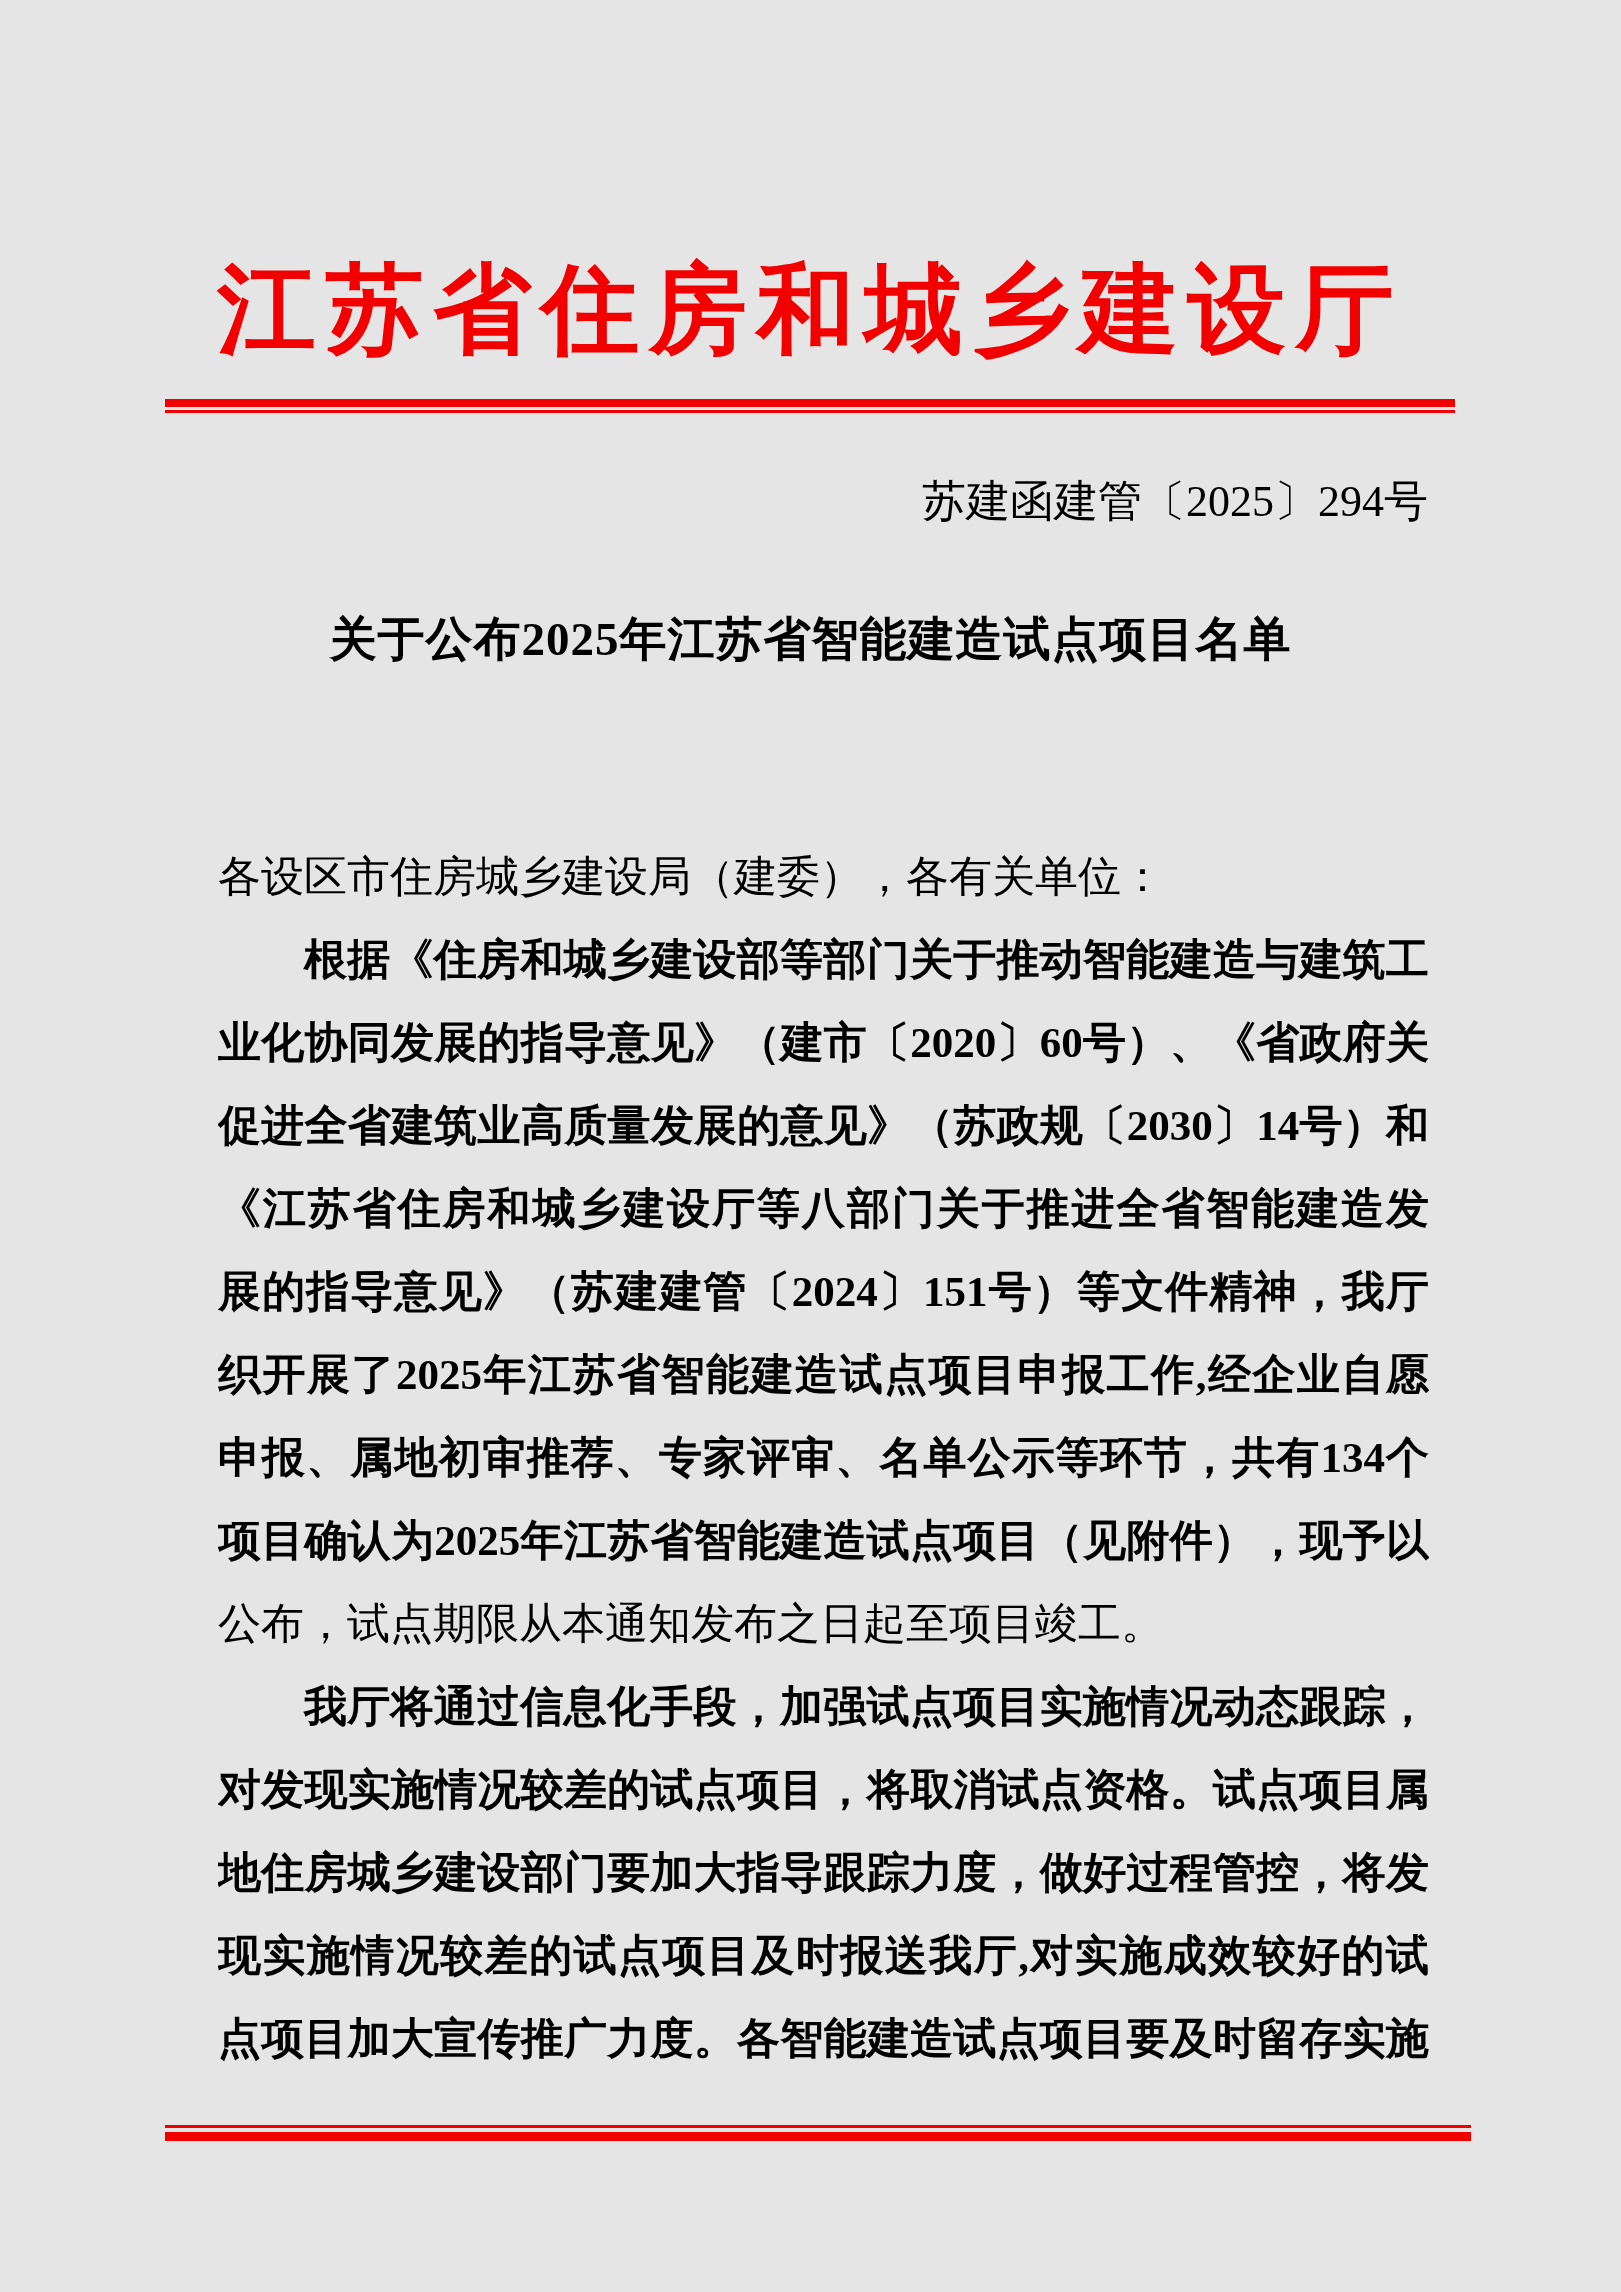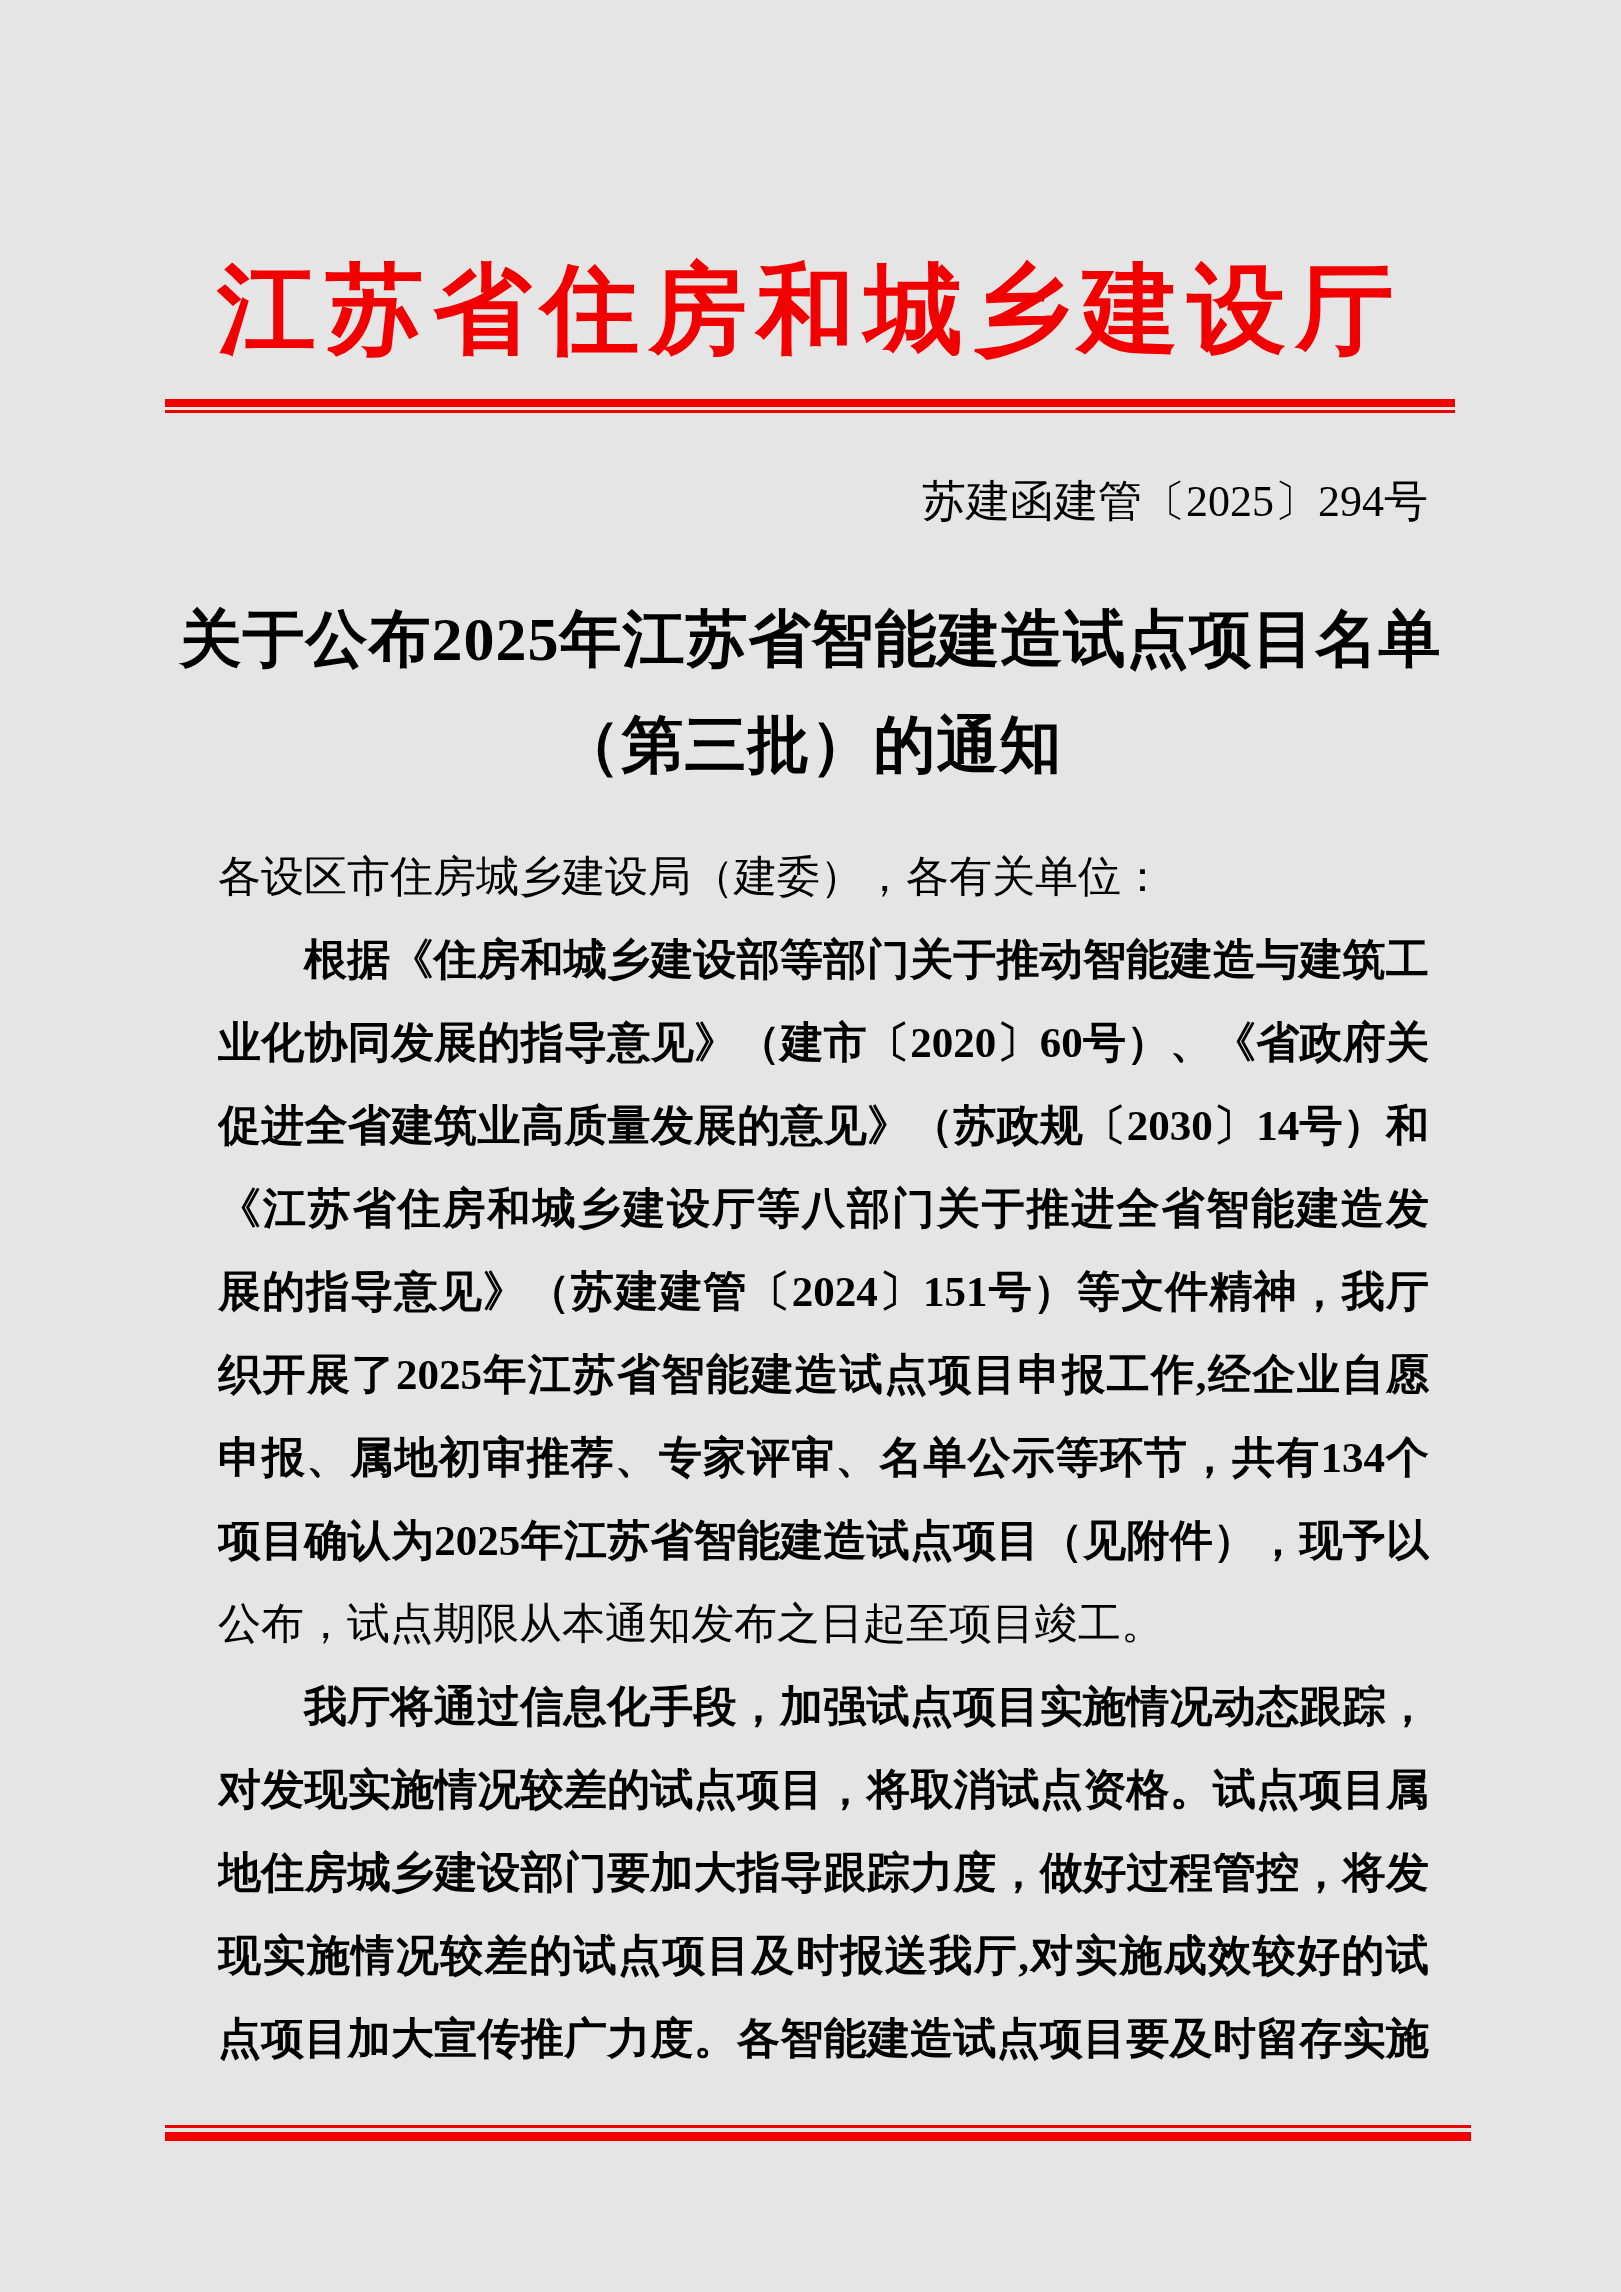--- a/index.html
+++ b/index.html
@@ -66,21 +66,21 @@
   }
 
   
   .notice-title {
     position: absolute;
     top: 586px;
     left: 0;
     width: 1621px;
     text-align: center;
     font-weight: bold;
-    font-size: 62px;
+    font-size: 47px;
     line-height: 106px;
     letter-spacing: 1px;
     font-family: Liberation Serif, serif;
   }
 
   
   .body-text {
     position: absolute;
     top: 835px;
     left: 218px;
@@ -116,21 +116,20 @@
   <div class="rule-top">
     <div class="bar-thick"></div>
     <div class="bar-gap"></div>
     <div class="bar-thin"></div>
   </div>
 
   <div class="doc-number">苏建函建管〔2025〕294号</div>
 
   <div class="notice-title">
     <div>关于公布2025年江苏省智能建造试点项目名单</div>
-    <div>（第三批）的通知</div>
   </div>
 
   <div class="body-text">
       <div class="body-line plain">各设区市住房城乡建设局（建委），各有关单位：</div>
       <div class="body-line indent-fill">根据《住房和城乡建设部等部门关于推动智能建造与建筑工</div>
       <div class="body-line fill">业化协同发展的指导意见》（建市〔2020〕60号）、《省政府关于</div>
       <div class="body-line fill">促进全省建筑业高质量发展的意见》（苏政规〔2030〕14号）和</div>
       <div class="body-line fill">《江苏省住房和城乡建设厅等八部门关于推进全省智能建造发</div>
       <div class="body-line fill">展的指导意见》（苏建建管〔2024〕151号）等文件精神，我厅组</div>
       <div class="body-line fill">织开展了2025年江苏省智能建造试点项目申报工作,经企业自愿</div>

